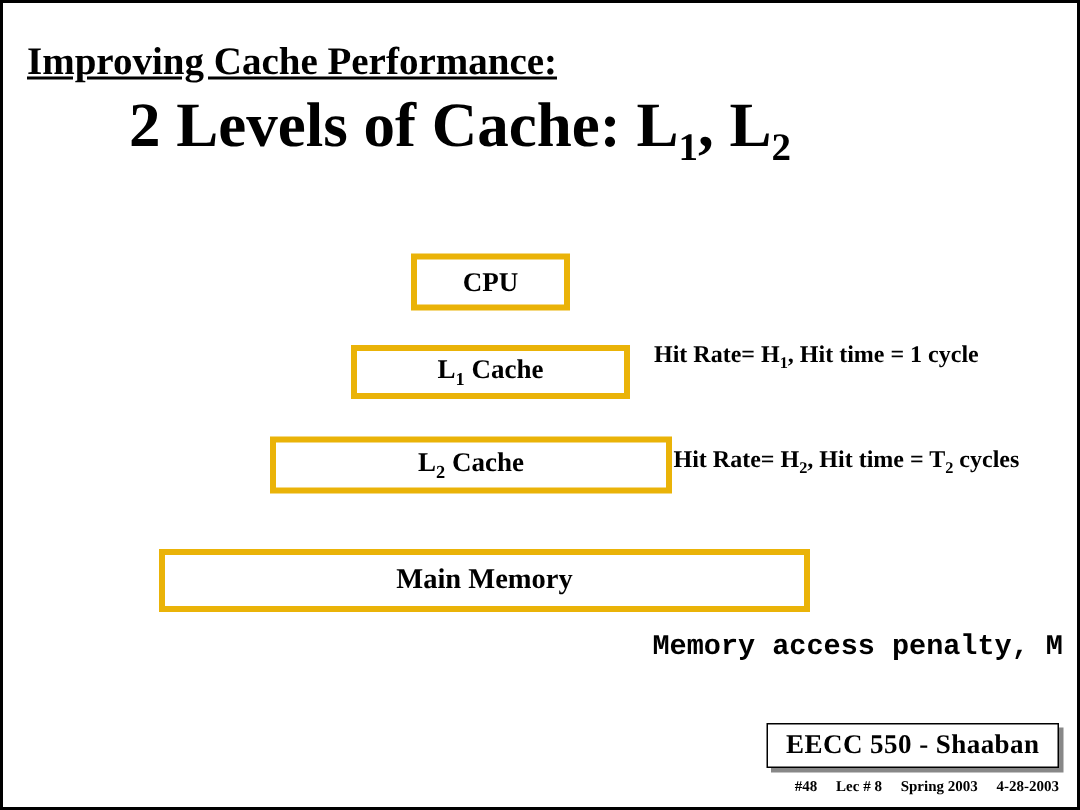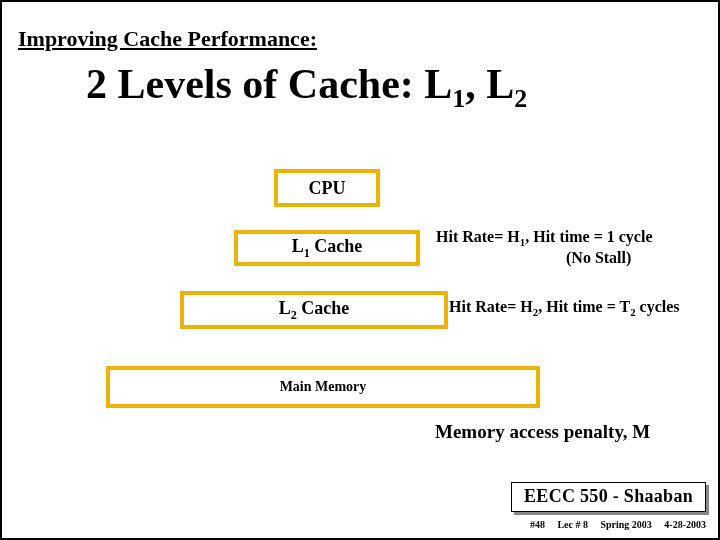--- a/index.html
+++ b/index.html
@@ -10,21 +10,21 @@
     font-family: "Times New Roman", Times, serif;
     color: #000;
     position: relative;
     border: 2px solid #000;
     overflow: hidden;
   }
   .heading {
     position: absolute;
     left: 16px;
     top: 24px;
-    font-size: 22px;
+    font-size: 26px;
     font-weight: bold;
     text-decoration: underline;
   }
   .title {
     position: absolute;
     left: 84px;
     top: 58px;
     font-size: 42px;
     font-weight: bold;
     white-space: nowrap;
@@ -37,31 +37,31 @@
     text-align: center;
     font-weight: bold;
     display: flex;
     align-items: center;
     justify-content: center;
   }
   .box .sub, .note .sub { font-size: 0.68em; vertical-align: sub; }
   #cpu-box    { left: 272px; top: 167px; width: 106px; height: 38px; font-size: 18px; }
   #l1-box     { left: 232px; top: 228px; width: 186px; height: 36px; font-size: 18px; }
   #l2-box     { left: 178px; top: 289px; width: 268px; height: 38px; font-size: 18px; }
-  #mem-box    { left: 104px; top: 364px; width: 434px; height: 42px; font-size: 14px; align-items: center; }
+  #mem-box    { left: 104px; top: 364px; width: 434px; height: 42px; font-size: 19px; align-items: center; }
   .note {
     position: absolute;
     font-size: 16px;
     font-weight: bold;
     line-height: 1.15;
   }
   #note-l1 { left: 434px; top: 226px; width: 270px; }
   #note-l1 .line2 { padding-left: 130px; }
   #note-l2 { left: 447px; top: 296px; width: 260px; }
-  #note-mem { left: 433px; top: 419px; font-size: 19px; }
+  #note-mem { left: 433px; top: 419px; font-size: 19px; font-family: Liberation Mono, monospace; }
   .footer-badge {
     position: absolute;
     right: 12px;
     bottom: 26px;
     background: #fff;
     color: #000;
     font-weight: bold;
     font-size: 18px;
     padding: 3px 12px 4px 12px;
     border: 1px solid #000;
@@ -104,21 +104,20 @@
 </div>
 
 <div id="mem-box" class="box">
   <span>Main Memory</span>
 </div>
 
 <div id="note-l1" class="note">
   <div>
     <span>Hit Rate= H</span><span class="sub">1</span><span>, Hit time = 1 cycle</span>
   </div>
-  <div class="line2">(No Stall)</div>
 </div>
 
 <div id="note-l2" class="note">
   <span>Hit Rate= H</span><span class="sub">2</span><span>,  Hit time = T</span><span class="sub">2</span><span>  cycles</span>
 </div>
 
 <div id="note-mem" class="note">Memory access penalty, M</div>
 
 <div class="footer-badge">EECC 550 - Shaaban</div>
 <div class="footer-meta">

